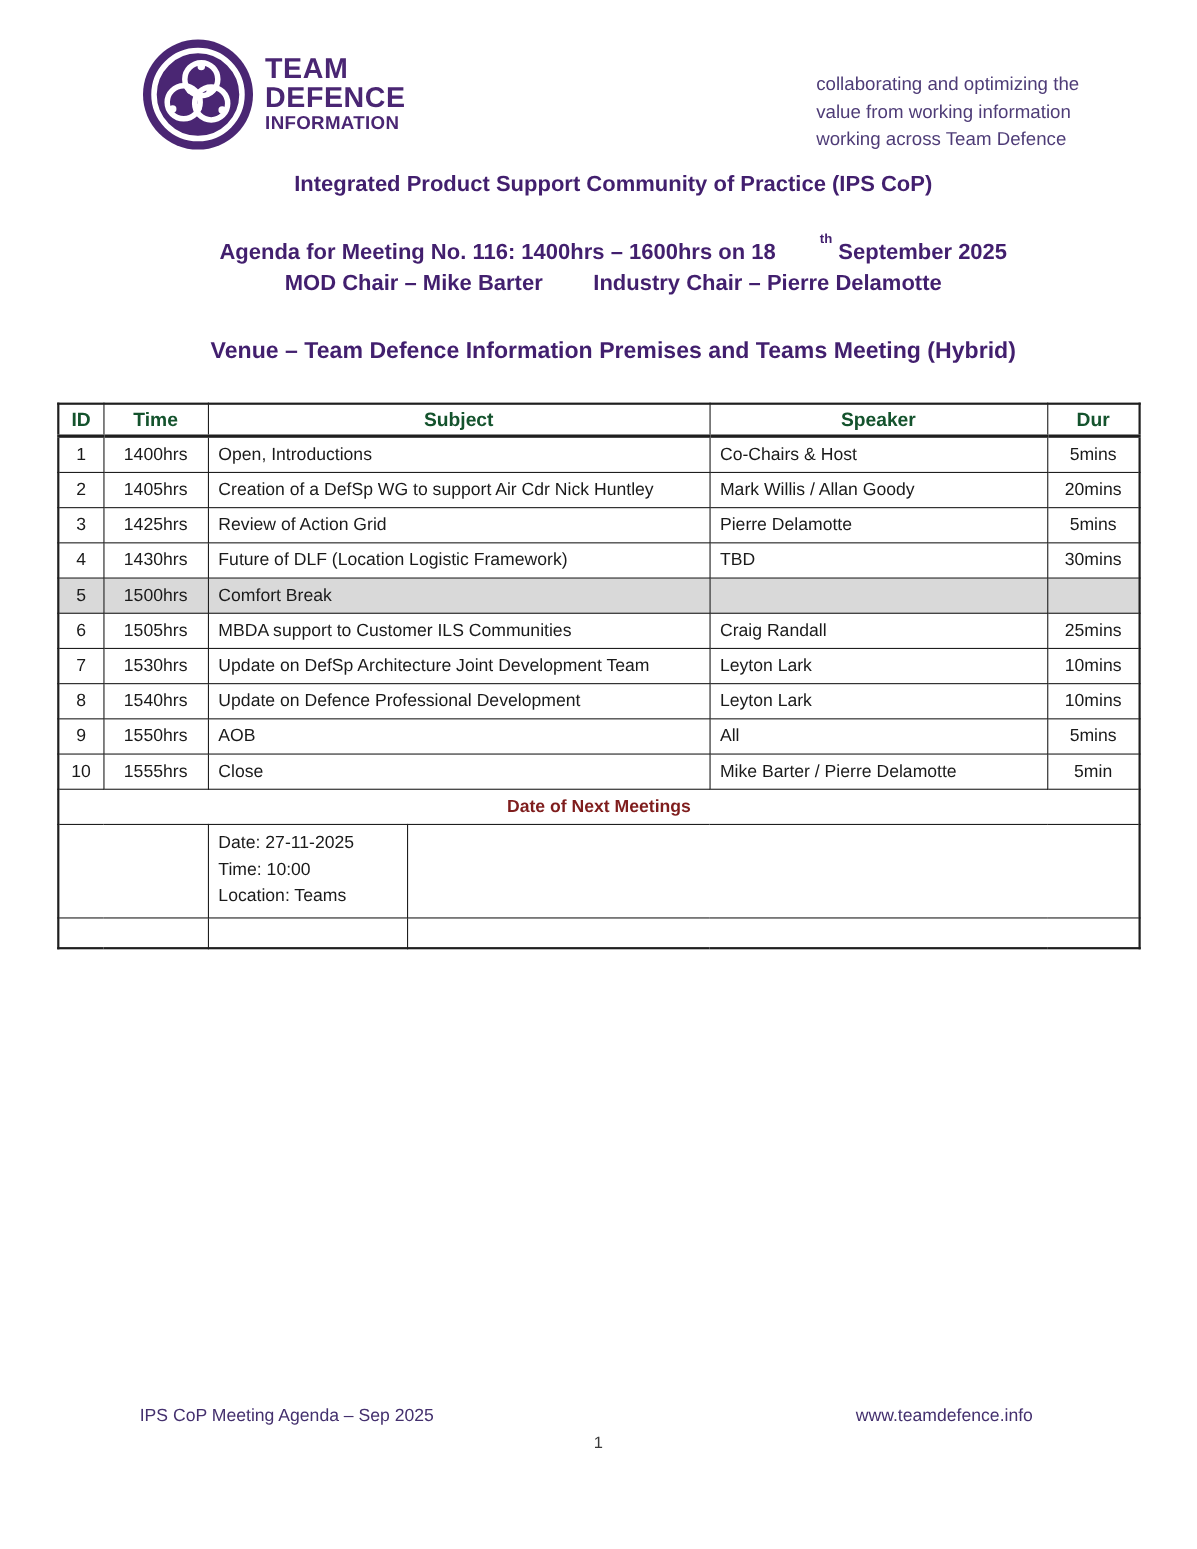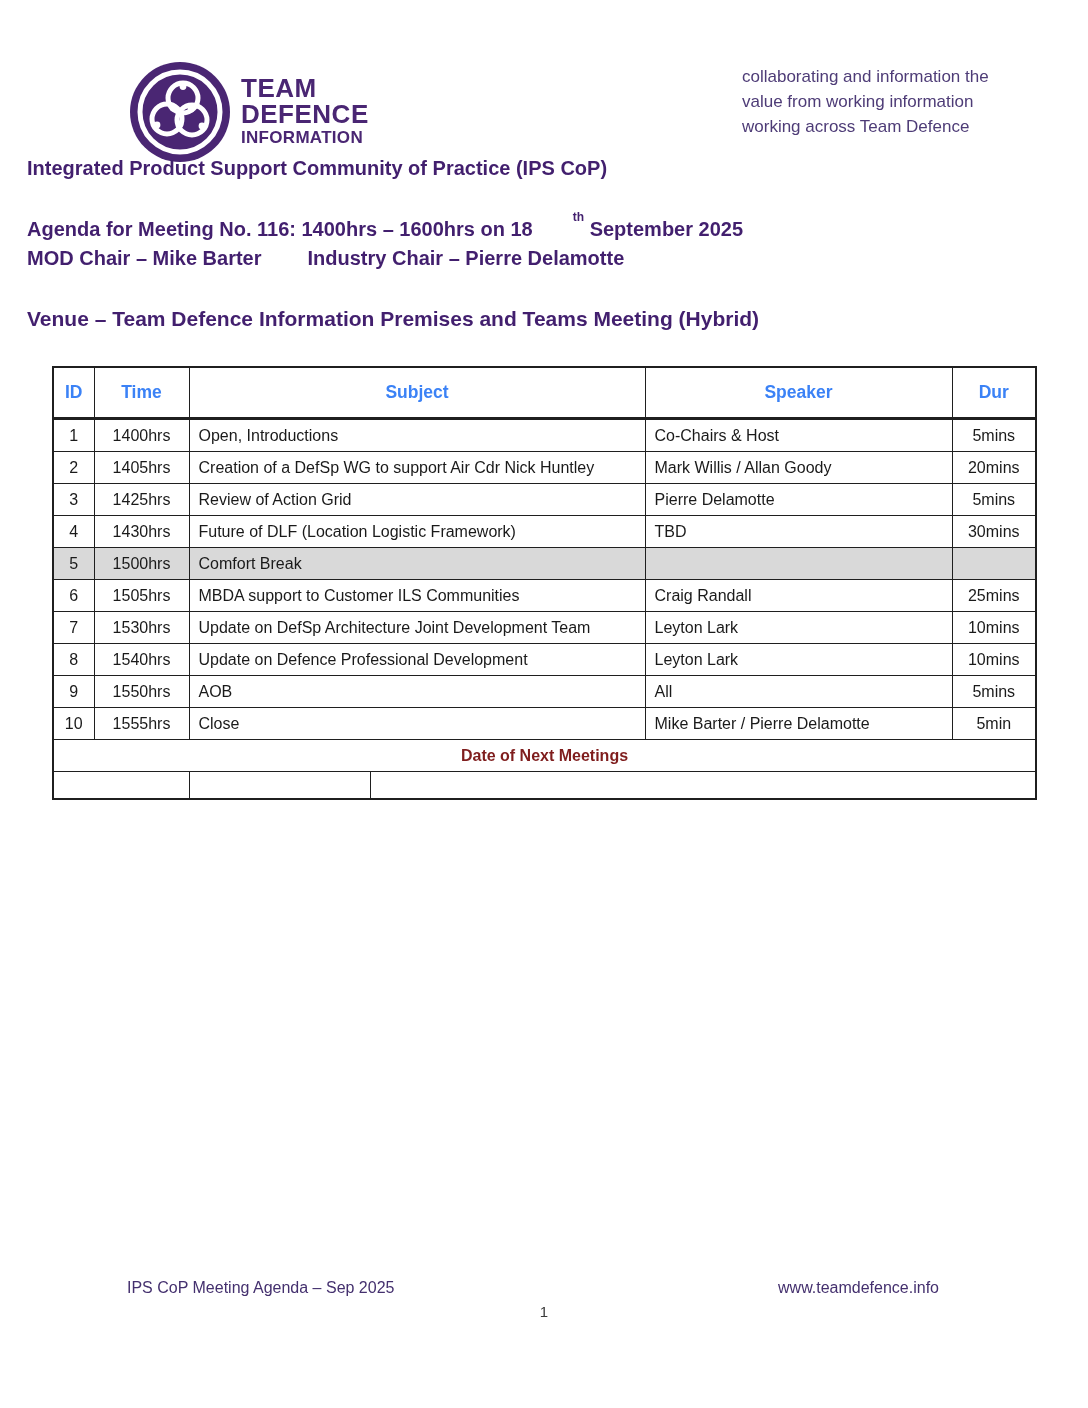--- a/index.html
+++ b/index.html
@@ -4,52 +4,52 @@
 <style>
   * { margin:0; padding:0; box-sizing:border-box; }
   html,body { background:#ffffff; }
   body {
     width:1088px; height:1408px; position:relative;
     font-family:"Liberation Sans", sans-serif;
     color:#1a1a1a;
   }
 
   
-  .logo-block { position:absolute; left:128px; top:60px; display:flex; align-items:flex-start; }
+  .logo-block { position:absolute; left:128px; top:34px; display:flex; align-items:flex-start; }
   .logo-badge { width:104px; height:104px; }
   .wordmark { margin-left:9px; padding-top:16px; color:#4a2673; font-weight:bold; }
   .wm-line1 { font-size:26px; line-height:25px; letter-spacing:0.5px; }
   .wm-line2 { font-size:26px; line-height:26px; letter-spacing:0.5px; }
   .wm-line3 { font-size:17px; line-height:21px; letter-spacing:0.3px; }
 
   .tagline { position:absolute; left:742px; top:64px; font-size:17px; line-height:25px; color:#4e3c77; }
 
   
-  .center-line { position:absolute; left:0; right:0; text-align:left; color:#421f6e; font-weight:bold;margin-left:27px; }
+  .center-line { position:absolute; left:0; right:0; text-align:center; color:#421f6e; font-weight:bold;margin-left:27px; }
   .doc-title   { top:157px; font-size:20px; }
   .agenda-line { top:217px; font-size:20px; }
   .agenda-line sup { font-size:12px; position:relative; top:-7px;padding-left:40px; }
   .chairs-line { top:247px; font-size:20px; }
   .chairs-line .gap { display:inline-block; width:46px; }
   .venue-line  { top:307px; font-size:21px; }
 
   
   table.agenda {
     position:absolute; left:52px; top:366px; width:983px;
     border-collapse:collapse; table-layout:fixed;
     border:2.5px solid #1f1f1f;
   }
   table.agenda td, table.agenda th {
     border:1.5px solid #1f1f1f;
     font-size:16px; line-height:21px; vertical-align:top;
     padding:5px 9px;
   }
   table.agenda th {
-    color:#3b82f6; font-weight:bold; font-size:17.5px;
-    text-align:center; padding:14px 4px;
+    color:#14532d; font-weight:bold; font-size:17.5px;
+    text-align:center; padding:3px 4px;
     border-bottom:3px solid #1f1f1f;
   }
   td.c { text-align:center; }
   td.cell-subject { padding-right:48px; }
   tr.shaded td { background:#d9d9d9; }
   td.nm-title {
     color:#7f1d1d; font-weight:bold; font-size:19px;
     text-align:center; padding:3px;
   }
   td.nm-details div { line-height:24px; }
@@ -85,21 +85,21 @@
     </svg>
   </span>
   <span class="wordmark">
     <div class="wm-line1">TEAM</div>
     <div class="wm-line2">DEFENCE</div>
     <div class="wm-line3">INFORMATION</div>
   </span>
 </div>
 
 <div class="tagline">
-  <div>collaborating and information the</div>
+  <div>collaborating and optimizing the</div>
   <div>value from working information</div>
   <div>working across Team Defence</div>
 </div>
 
 <div class="center-line doc-title">Integrated Product Support Community of Practice (IPS CoP)</div>
 
 <div class="center-line agenda-line"><span>Agenda for Meeting No. 116: 1400hrs – 1600hrs on 18</span><sup>th</sup><span> September 2025</span></div>
 
 <div class="center-line chairs-line"><span>MOD Chair – Mike Barter</span><span class="gap"></span><span>Industry Chair – Pierre Delamotte</span></div>
 
@@ -194,20 +194,29 @@
         <td class="cell-speaker">Mike Barter / Pierre Delamotte</td>
         <td class="c cell-dur">5min</td>
       </tr>
     </tbody>
   <tbody>
     <tr>
       <td colspan="6" class="nm-title">Date of Next Meetings</td>
     </tr>
   </tbody>
   <tbody>
+      <tr class="nm-row">
+        <td colspan="2"></td>
+        <td class="nm-details">
+          <div>Date: 27-11-2025</div>
+          <div>Time: 10:00</div>
+          <div>Location: Teams</div>
+        </td>
+        <td colspan="3"></td>
+      </tr>
       <tr class="nm-row nm-empty">
         <td colspan="2"></td>
         <td class="nm-details"></td>
         <td colspan="3"></td>
       </tr>
     </tbody>
 </table>
 
 <div class="footer-left">IPS CoP Meeting Agenda – Sep 2025</div>
 <div class="footer-right">www.teamdefence.info</div>

